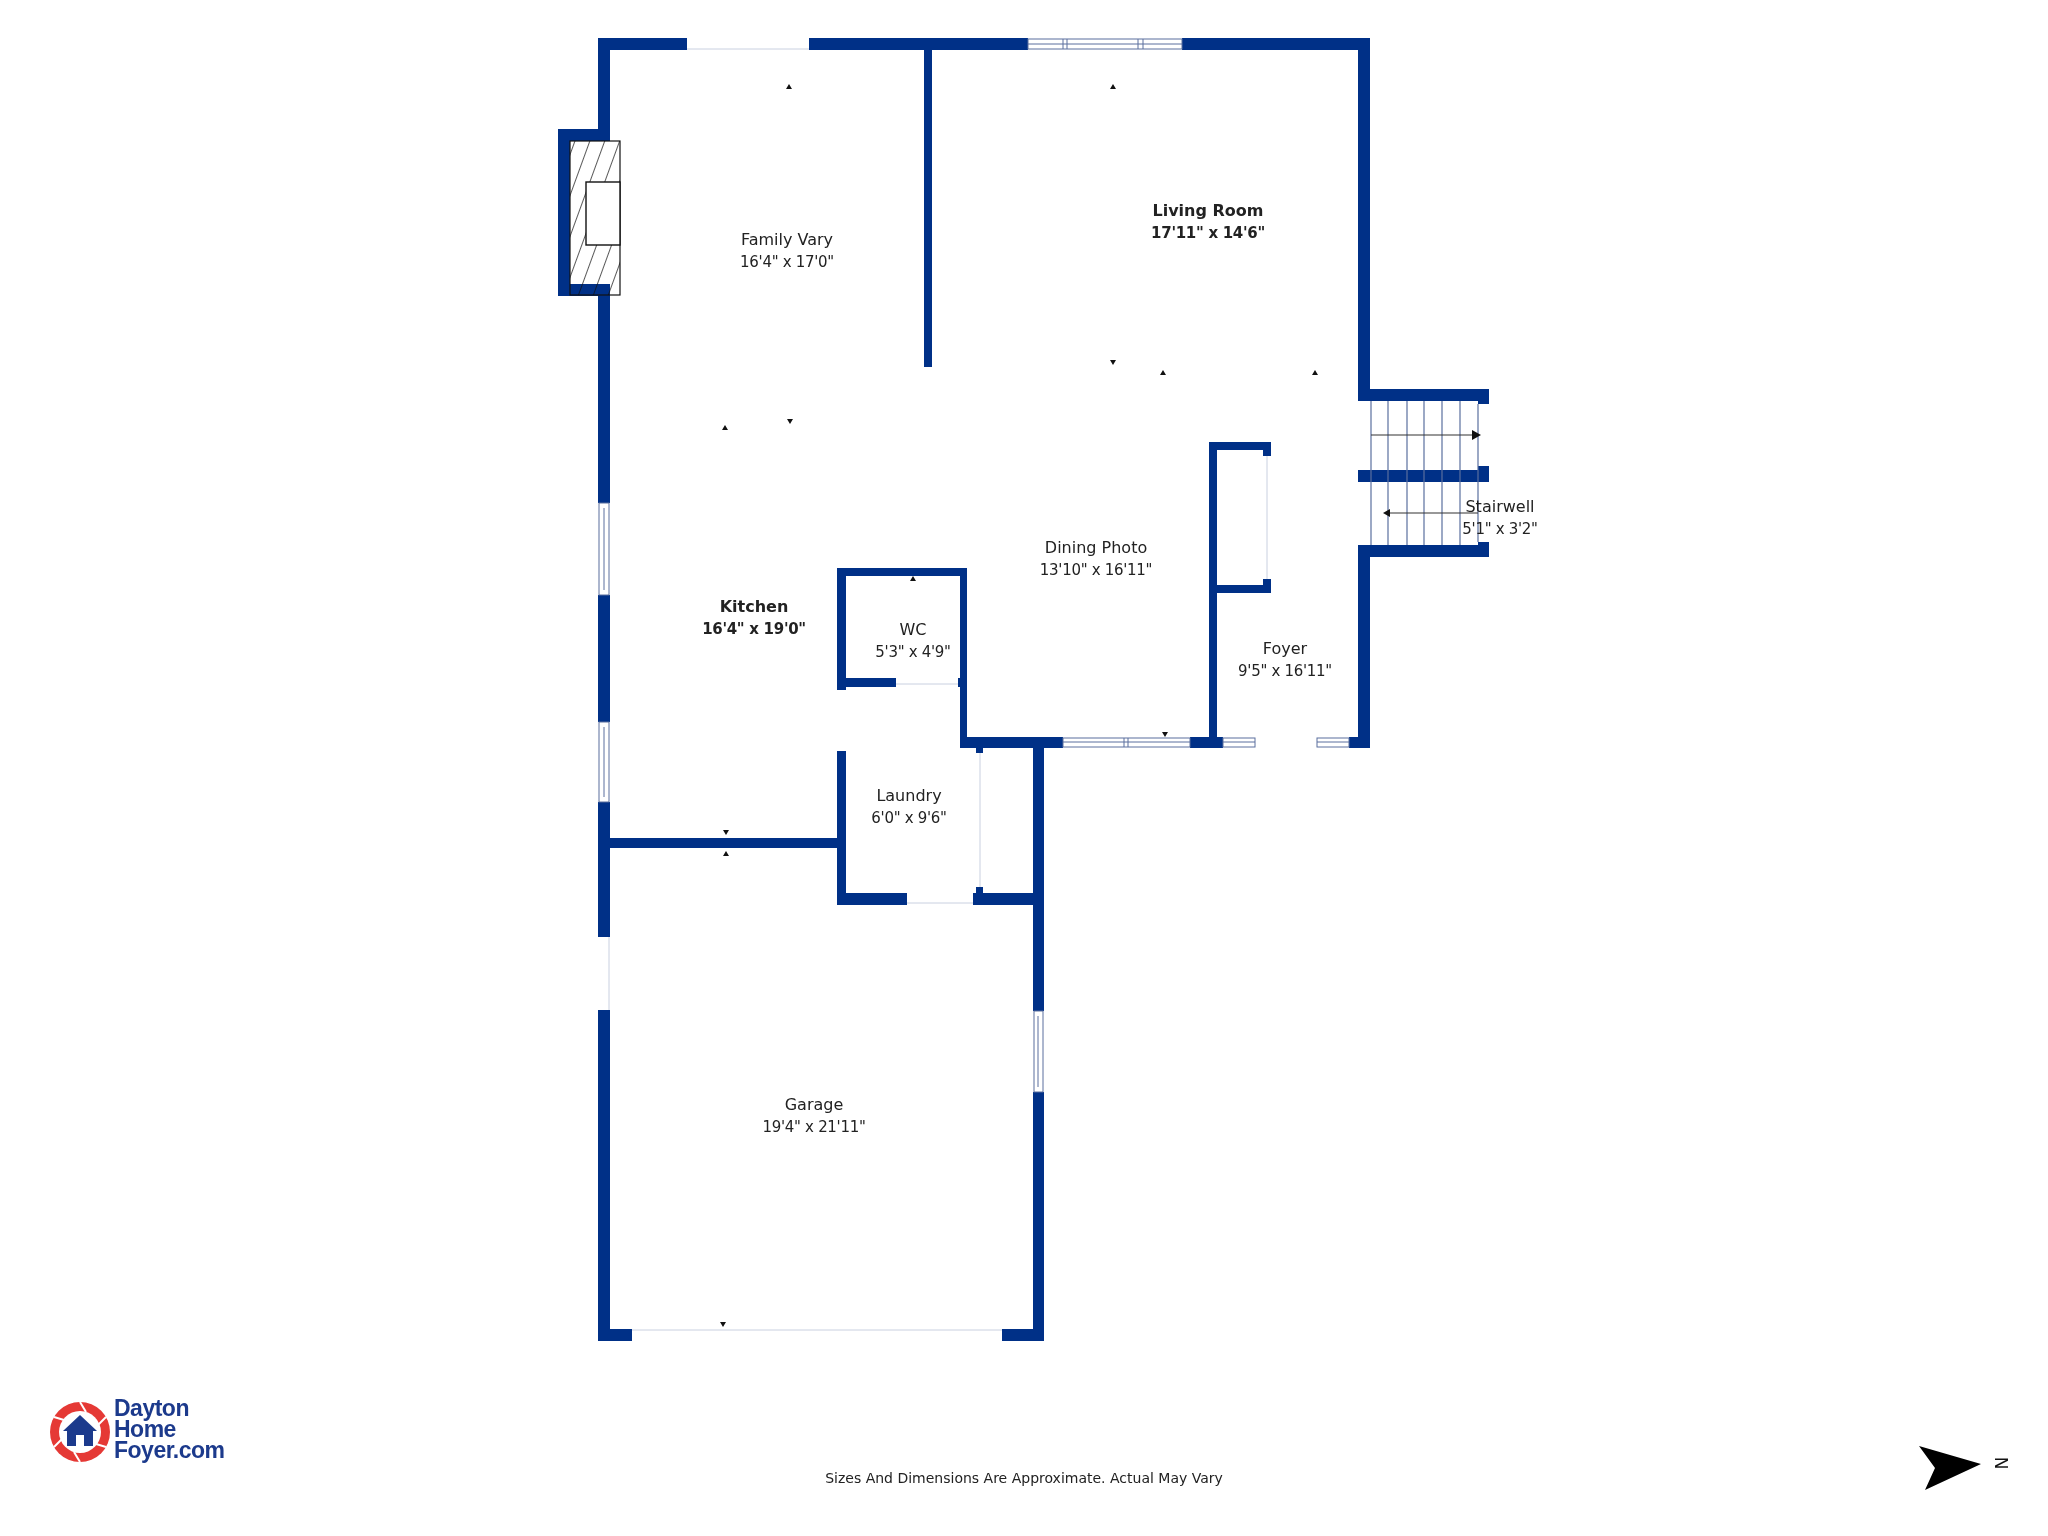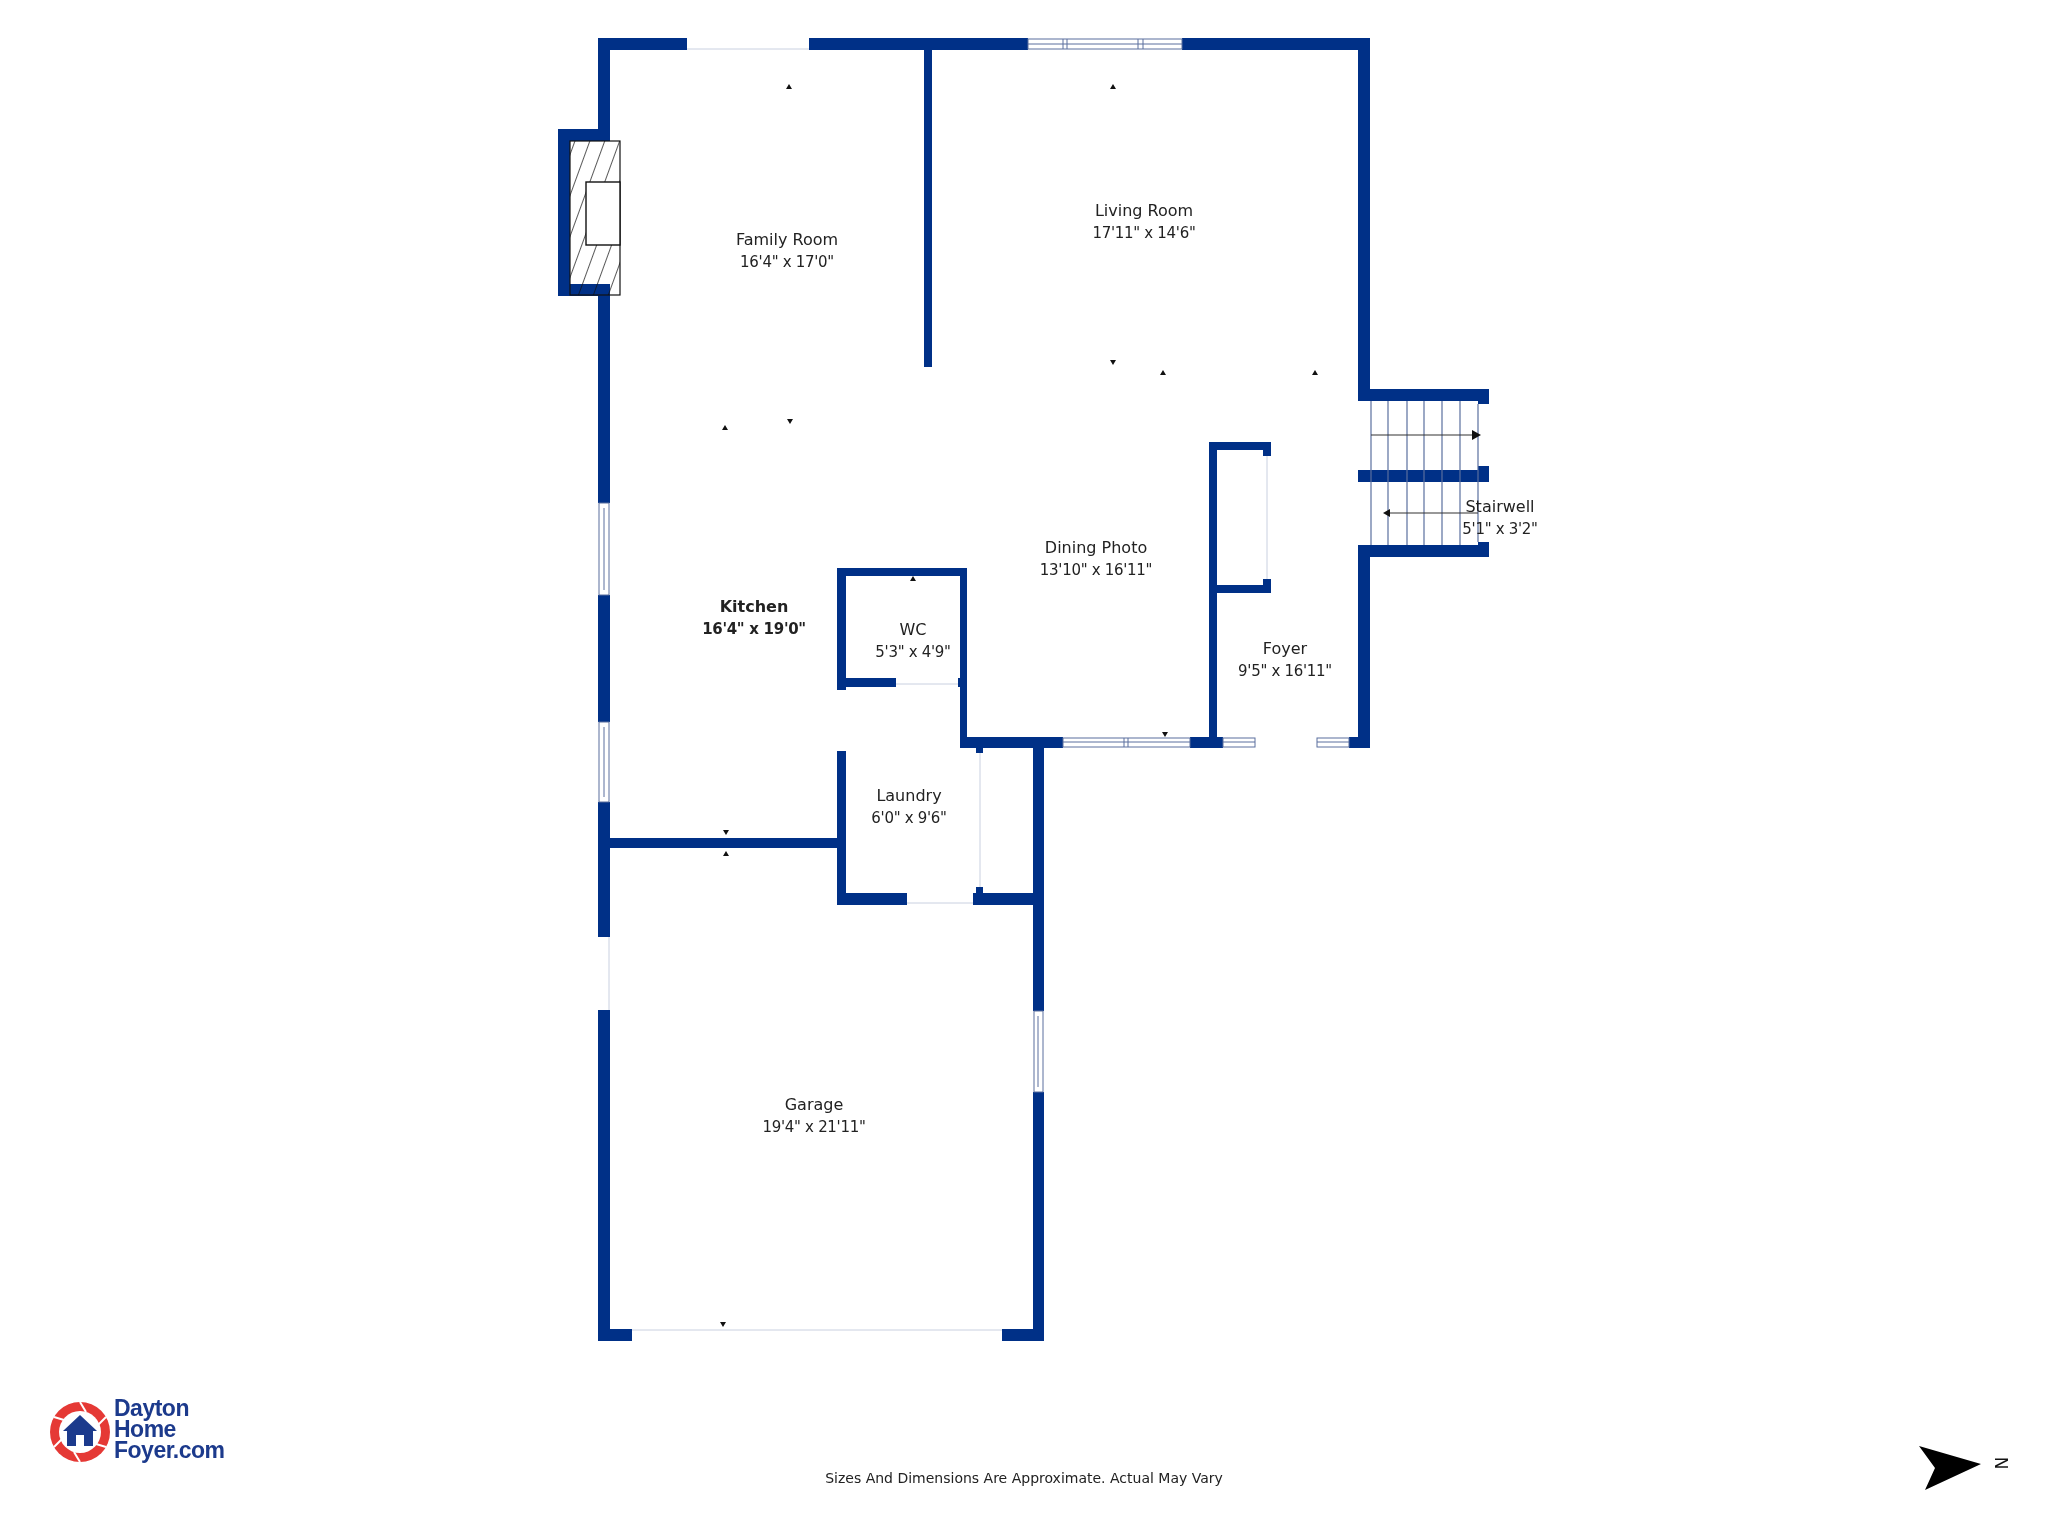--- a/index.html
+++ b/index.html
@@ -154,24 +154,24 @@
     <polygon points="790,424 787,419 793,419"></polygon>
     <polygon points="913,576 910,581 916,581"></polygon>
     <polygon points="726,835 723,830 729,830"></polygon>
     <polygon points="726,851 723,856 729,856"></polygon>
     <polygon points="723,1327 720,1322 726,1322"></polygon>
     <polygon points="1165,737 1162,732 1168,732"></polygon>
   </g>
 </svg>
 
 <div class="room-label" style="left:787px; top:228px;">
-  <span class="room-name">Family Room</span>
+  <span class="room-name">Family Vary</span>
   <span class="room-dim">16'4" x 17'0"</span>
 </div>
-<div class="room-label" style="left:1144px; top:199px;">
+<div class="room-label" style="left:1208px; top:199px;font-weight:bold;">
   <span class="room-name">Living Room</span>
   <span class="room-dim">17'11" x 14'6"</span>
 </div>
 <div class="room-label" style="left:754px; top:595px;font-weight:bold;">
   <span class="room-name">Kitchen</span>
   <span class="room-dim">16'4" x 19'0"</span>
 </div>
 <div class="room-label" style="left:913px; top:618px;">
   <span class="room-name">WC</span>
   <span class="room-dim">5'3" x 4'9"</span>

